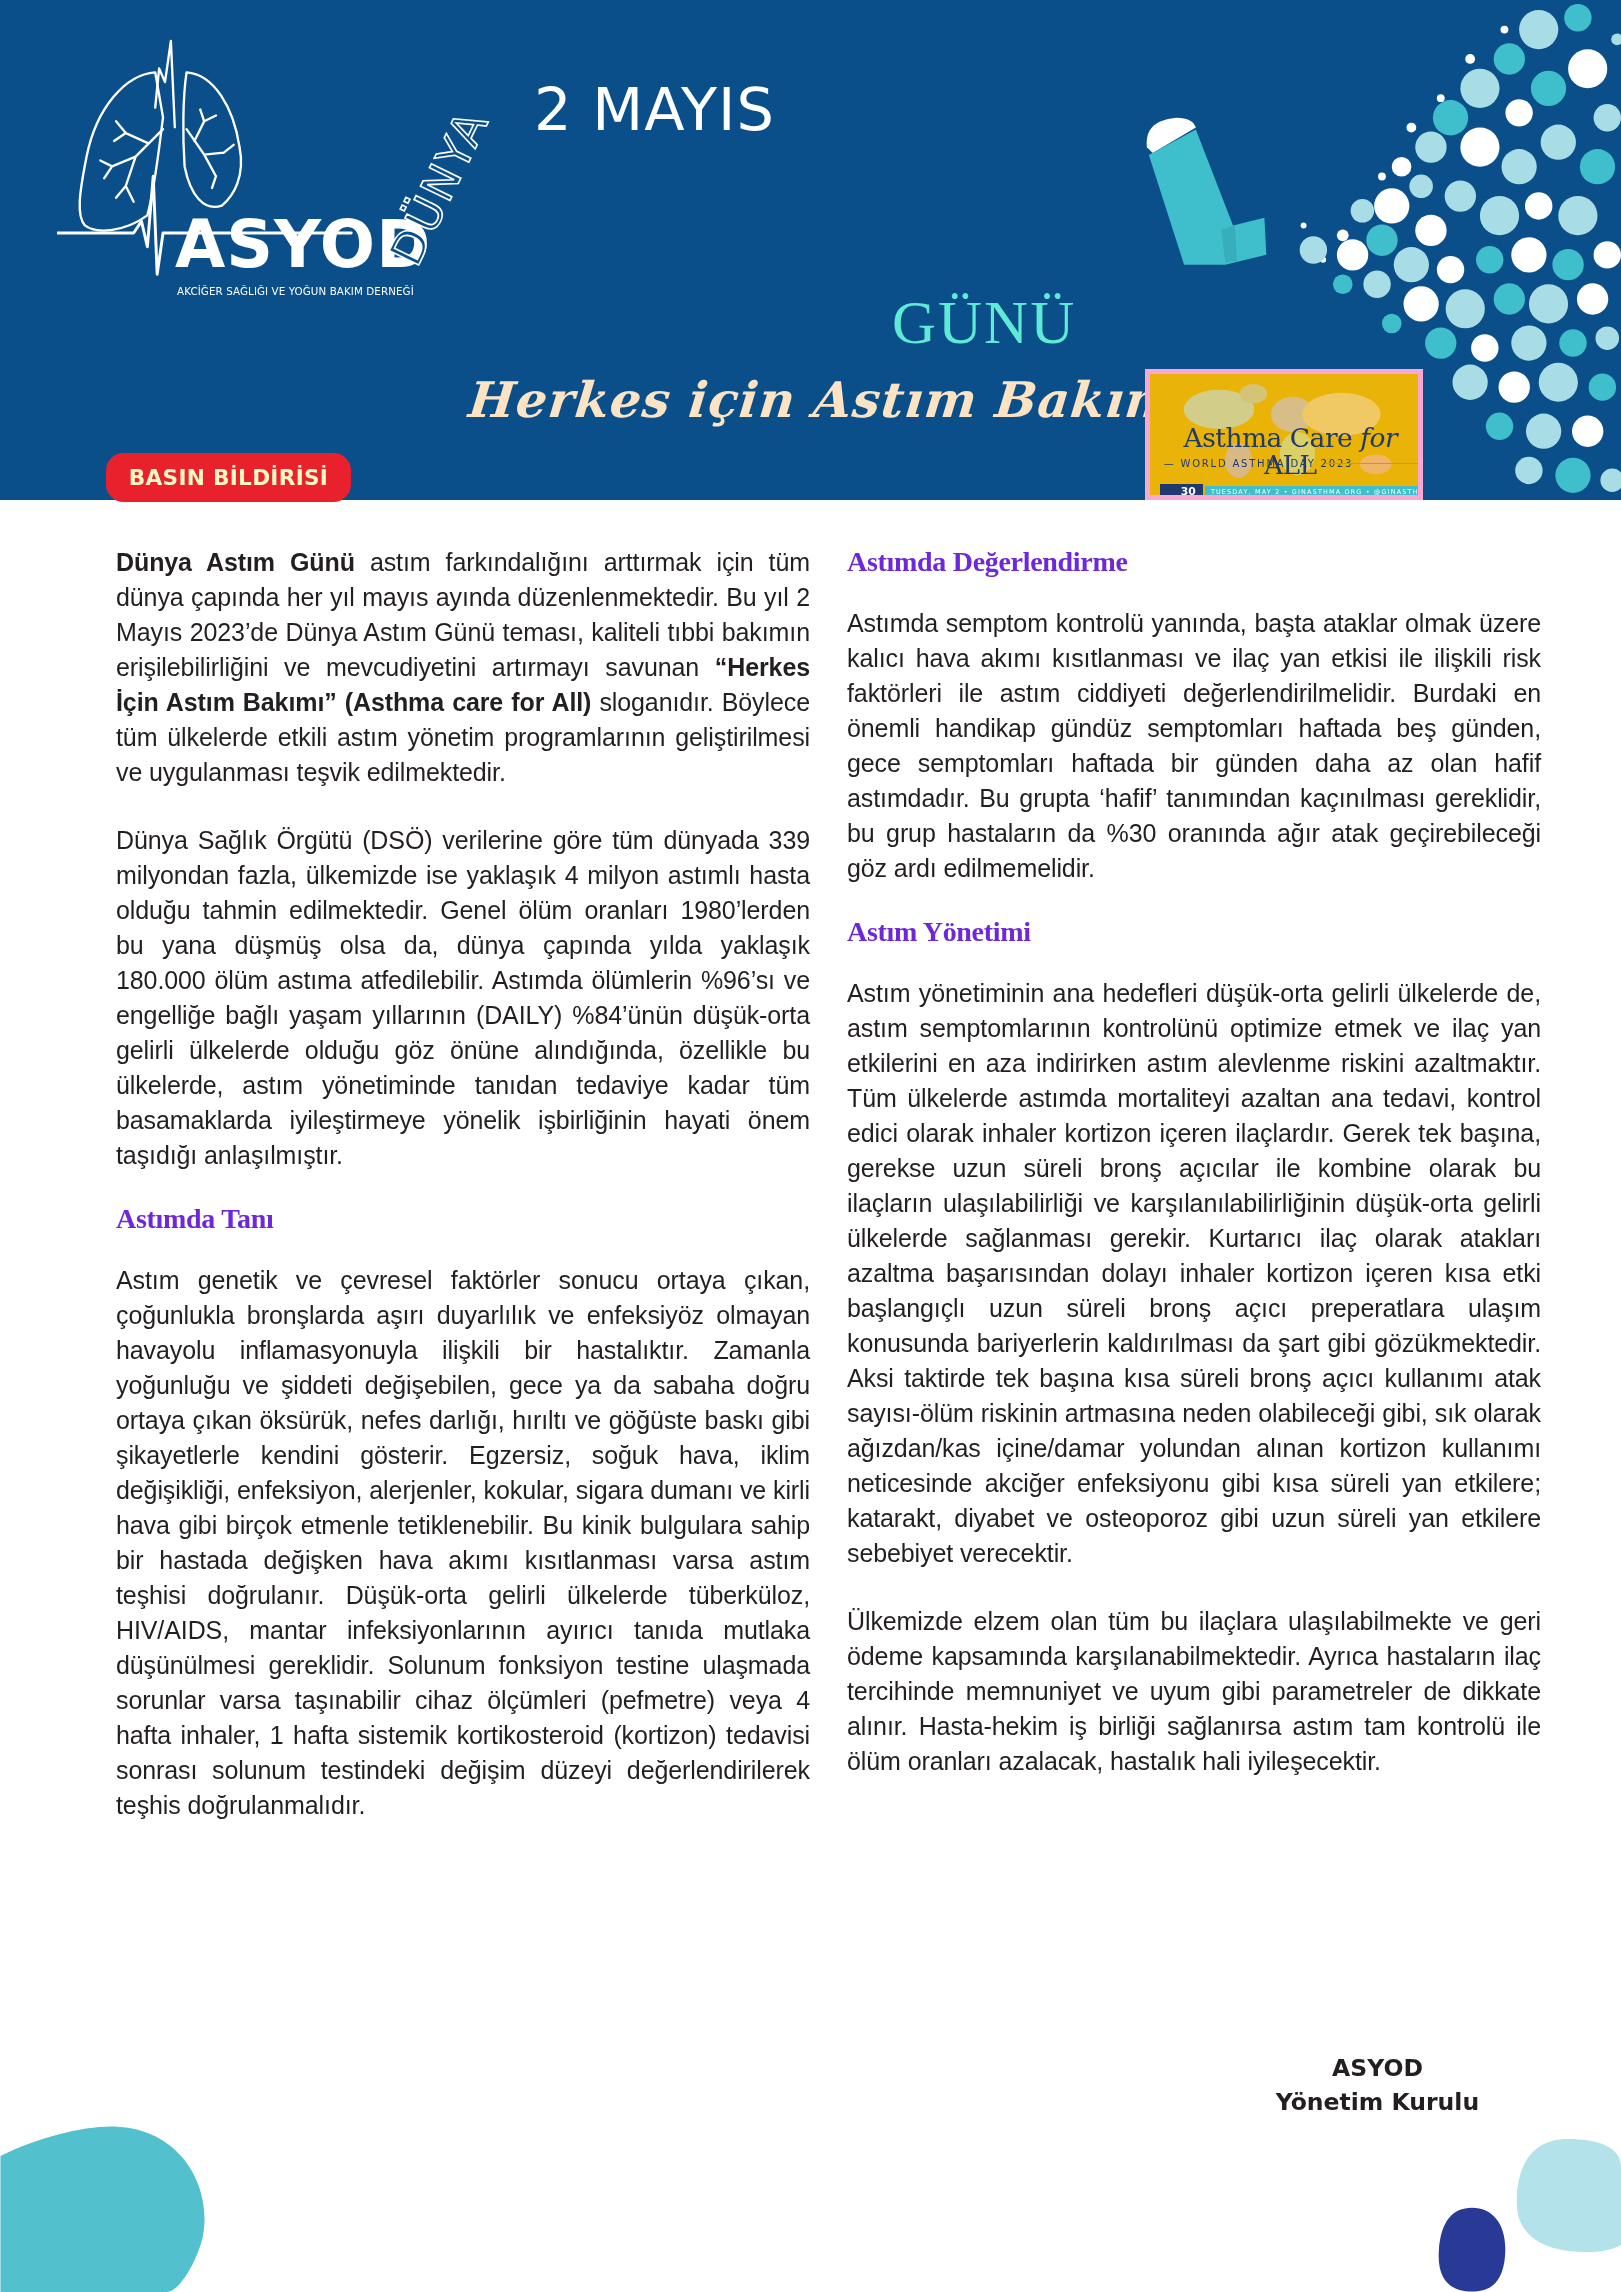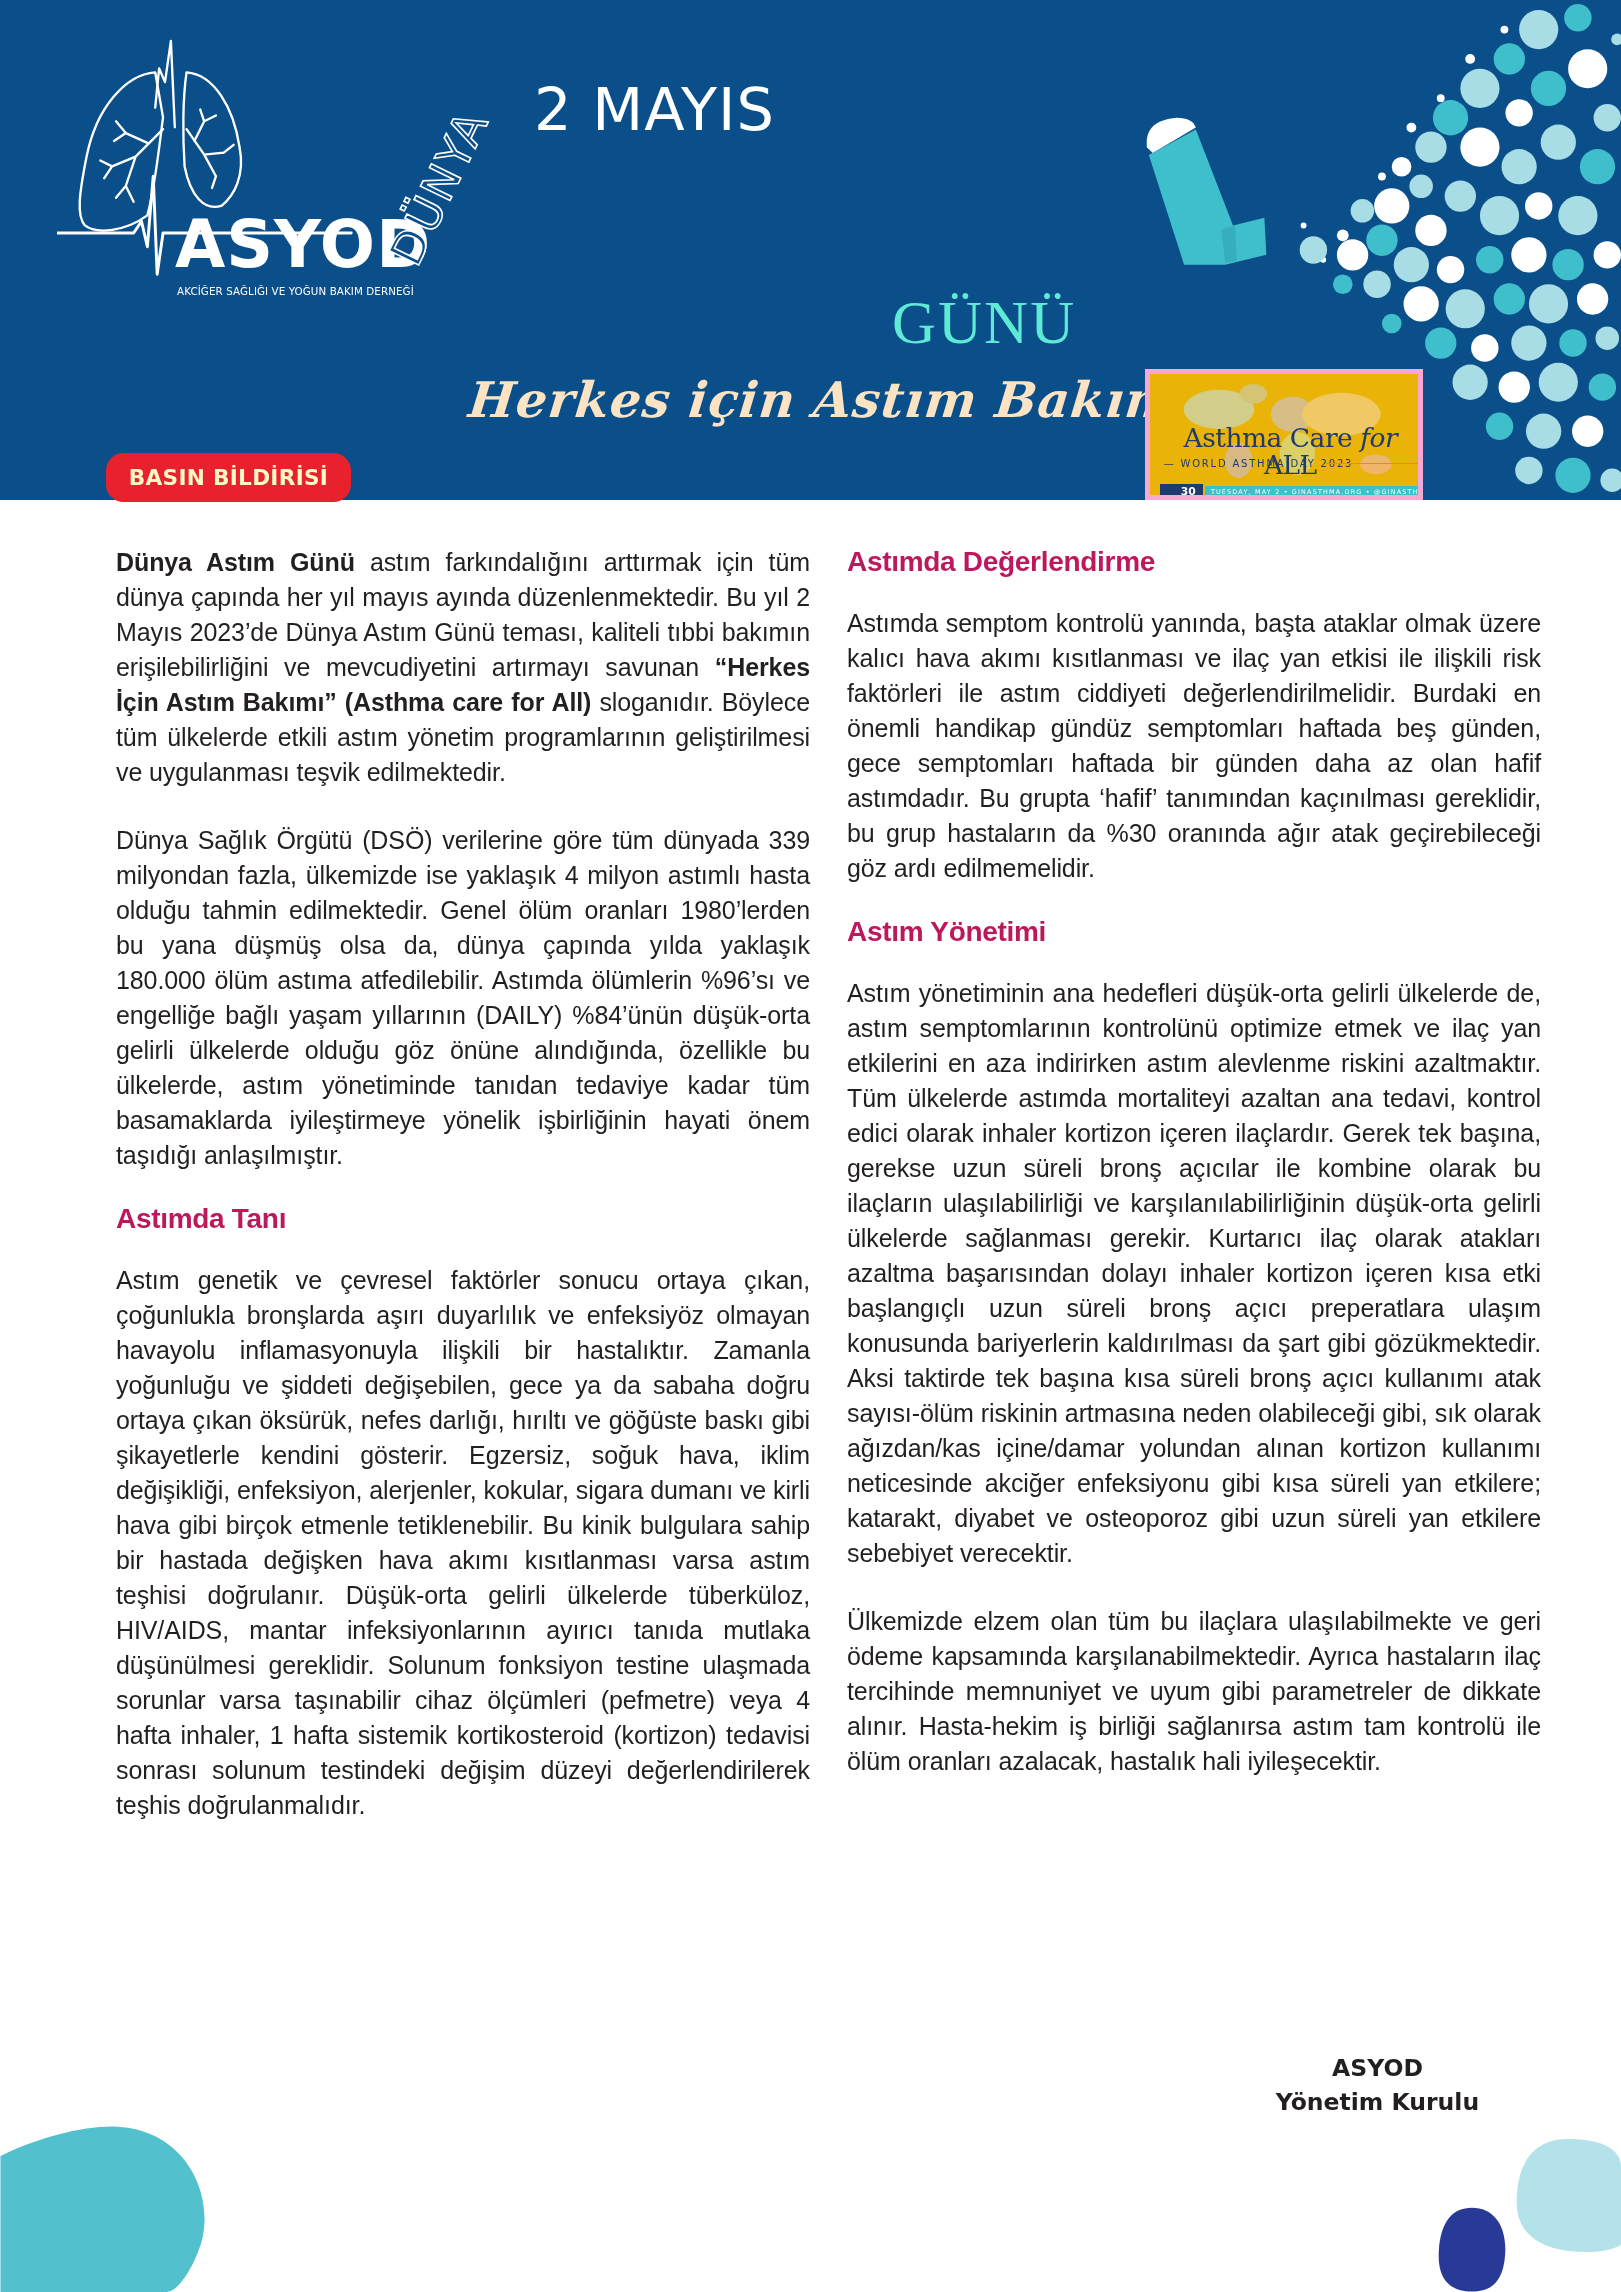--- a/index.html
+++ b/index.html
@@ -85,22 +85,22 @@
   .col { position: absolute; top: 545px; width: 694px; margin-left: 17px; }
   .col-left { left: 99px; }
   .col-right { left: 830px; }
   .p {
     font-family: "Liberation Sans", sans-serif; font-size: 25px; line-height: 35px;
     text-align: justify; color: #231f20; letter-spacing: -0.1px;
     hyphens: manual;
   }
   .p b { font-weight: bold; }
   .h {
-    font-family: Liberation Sans, sans-serif; font-weight: bold; font-size: 28px;
-    color: #be185d; line-height: 1.2; letter-spacing: -0.3px;
+    font-family: Liberation Serif, serif; font-weight: bold; font-size: 28px;
+    color: #6d28d9; line-height: 1.2; letter-spacing: -0.3px;
   }
   .gap-p { height: 33px; }
 
   .signature {
     position: absolute; left: 1245px; top: 2051px; width: 265px; text-align: center;
     font-family: "DejaVu Sans", sans-serif; font-weight: bold; font-size: 23.5px; line-height: 34px; color: #231f20;
   }
 
   .deco { position: absolute; }
 </style>

